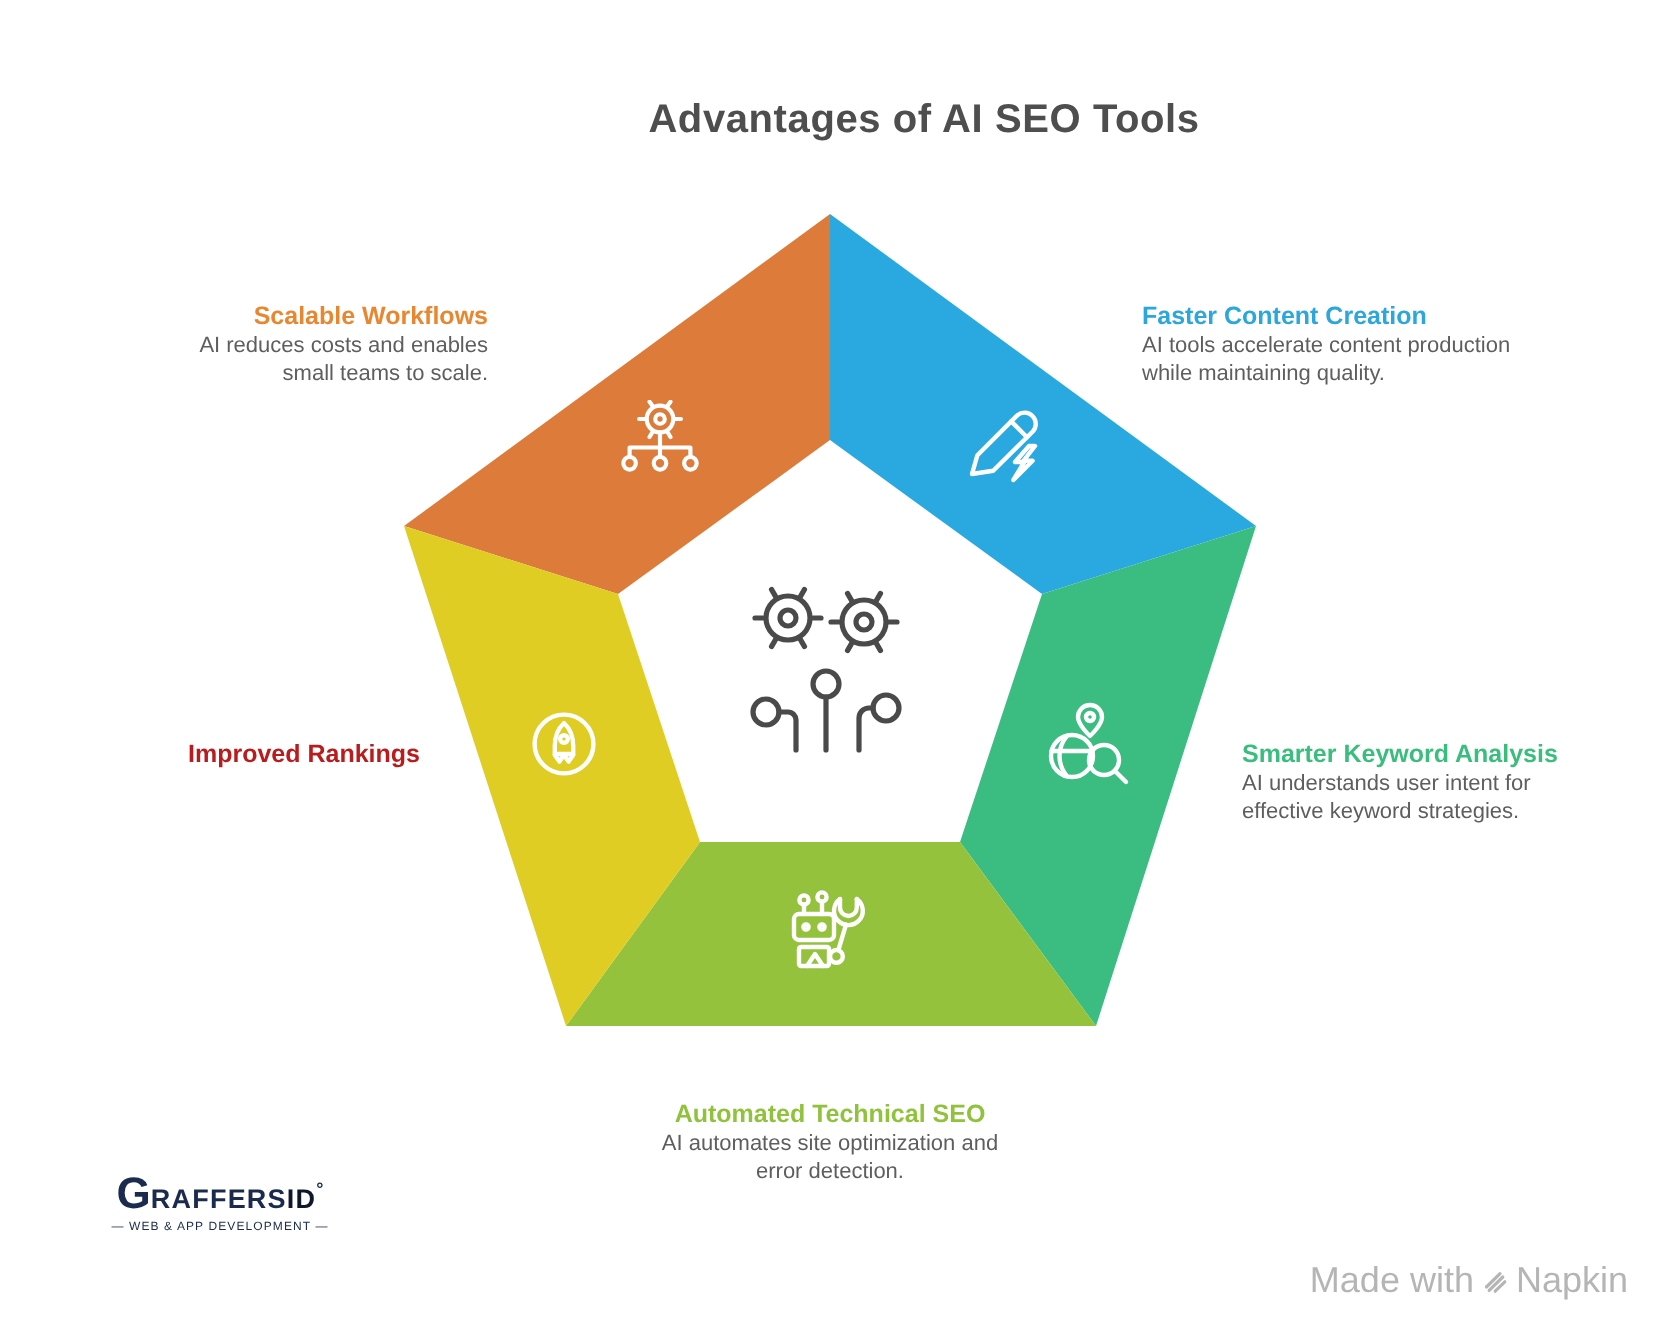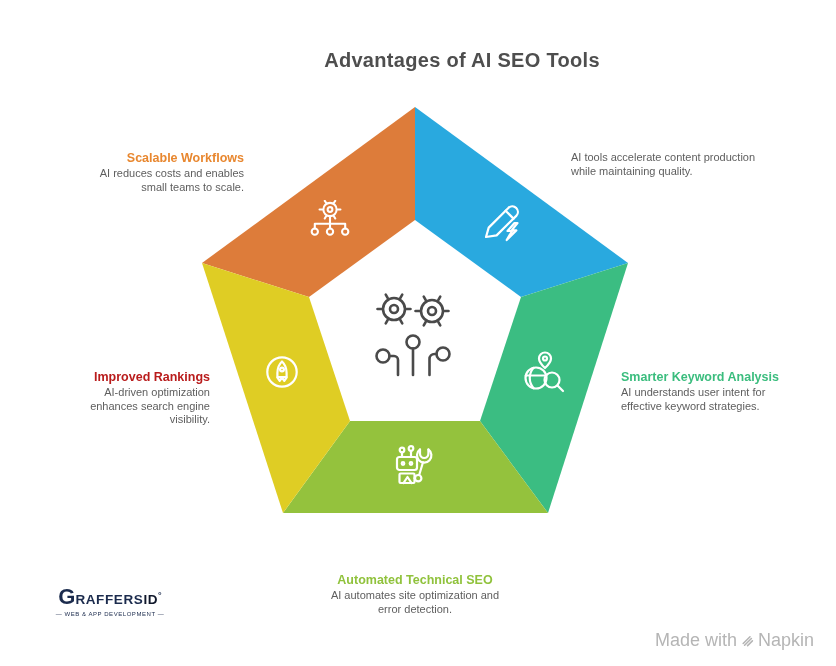--- a/index.html
+++ b/index.html
@@ -139,36 +139,36 @@
     </g>
   </svg>
 </div>
 
 <div class="block align-r" style="left:72px; top:151px; width:172px;">
   <div class="hd" style="color: rgb(232, 135, 47);">Scalable Workflows</div>
   <div class="ds">AI reduces costs and enables small teams to scale.</div>
 </div>
 
 <div class="block" style="left:571px; top:151px; width:186px;">
+  <div class="hd" style="color: rgb(43, 167, 220);">Faster Content Creation</div>
   <div class="ds">AI tools accelerate content production while maintaining quality.</div>
 </div>
 
 <div class="block" style="left:621px; top:370px; width:156px;">
   <div class="hd" style="color: rgb(59, 189, 126);">Smarter Keyword Analysis</div>
   <div class="ds">AI understands user intent for effective keyword strategies.</div>
 </div>
 
-<div class="block align-c" style="left:329px; top:550px; width:172px;margin-top:23px;">
+<div class="block align-c" style="left:329px; top:550px; width:172px;">
   <div class="hd" style="color: rgb(144, 194, 60);">Automated Technical SEO</div>
   <div class="ds">AI automates site optimization and error detection.</div>
 </div>
 
 <div class="block align-r" style="left:54px; top:370px; width:156px;">
   <div class="hd" style="color: #b91c1c;">Improved Rankings</div>
-  <div class="ds">AI-driven optimization enhances search engine visibility.</div>
 </div>
 
 <div class="logo">
   <div class="logo-name"><span class="logo-g">G</span><span class="logo-rest">RAFFERS</span><span class="logo-accent">ID</span><span class="logo-mark">°</span></div>
   <div class="logo-tagline">— WEB &amp; APP DEVELOPMENT —</div>
 </div>
 
 <div class="credit">
   <span>Made with</span>
   <svg width="13" height="13" viewBox="0 0 13 13">

